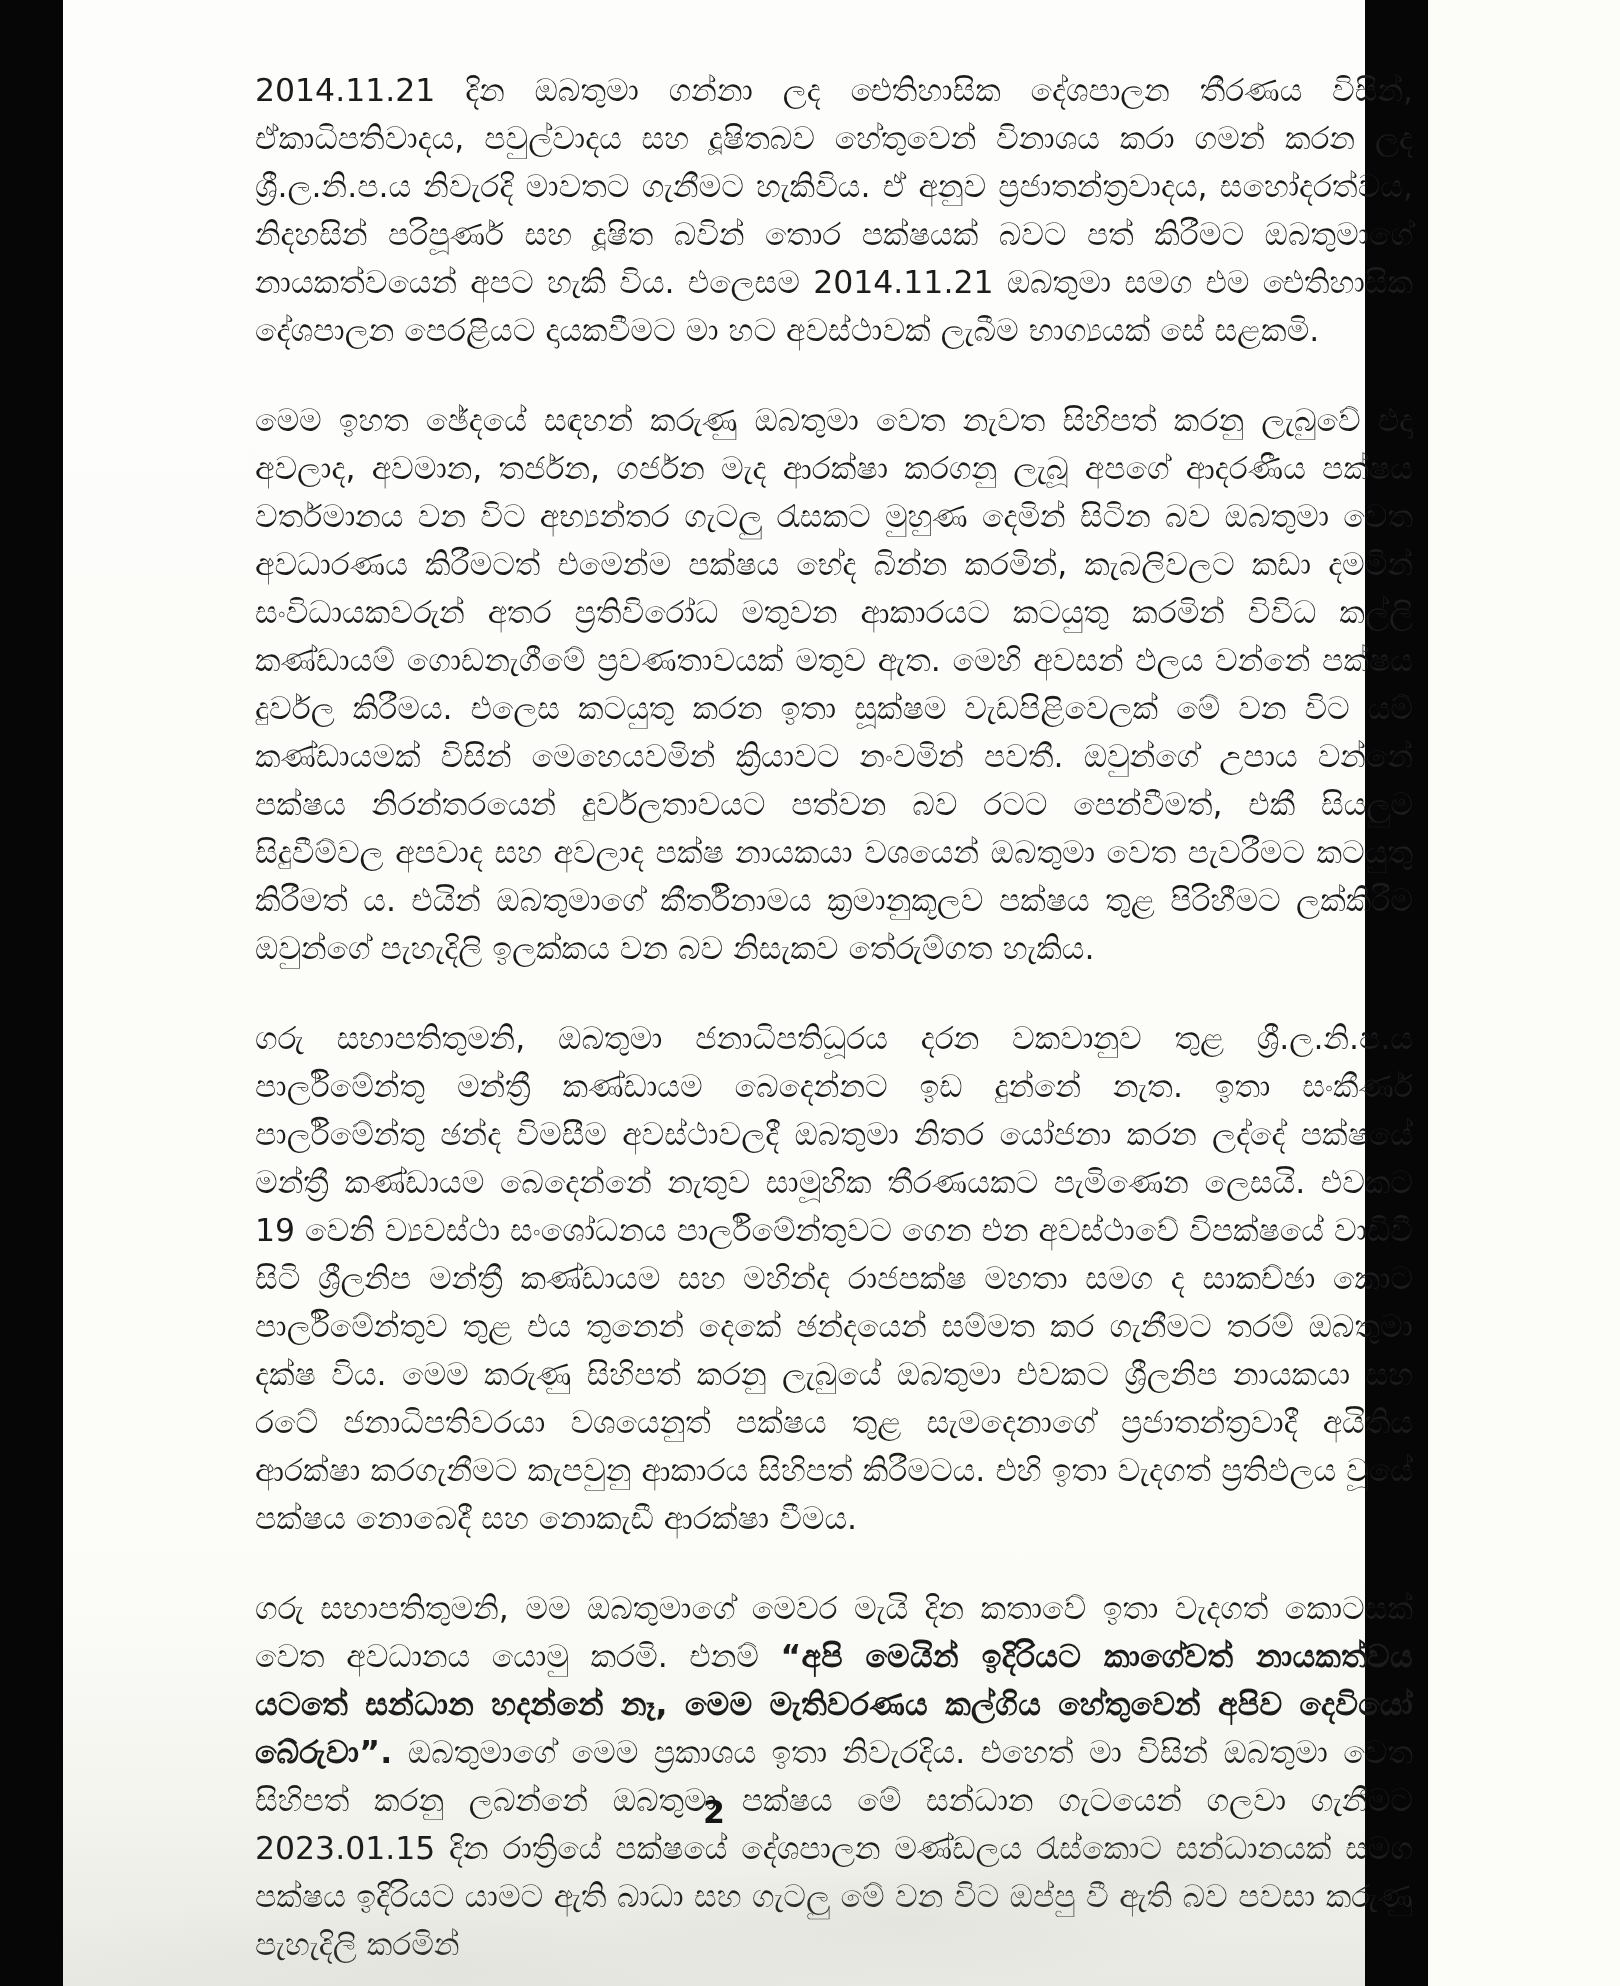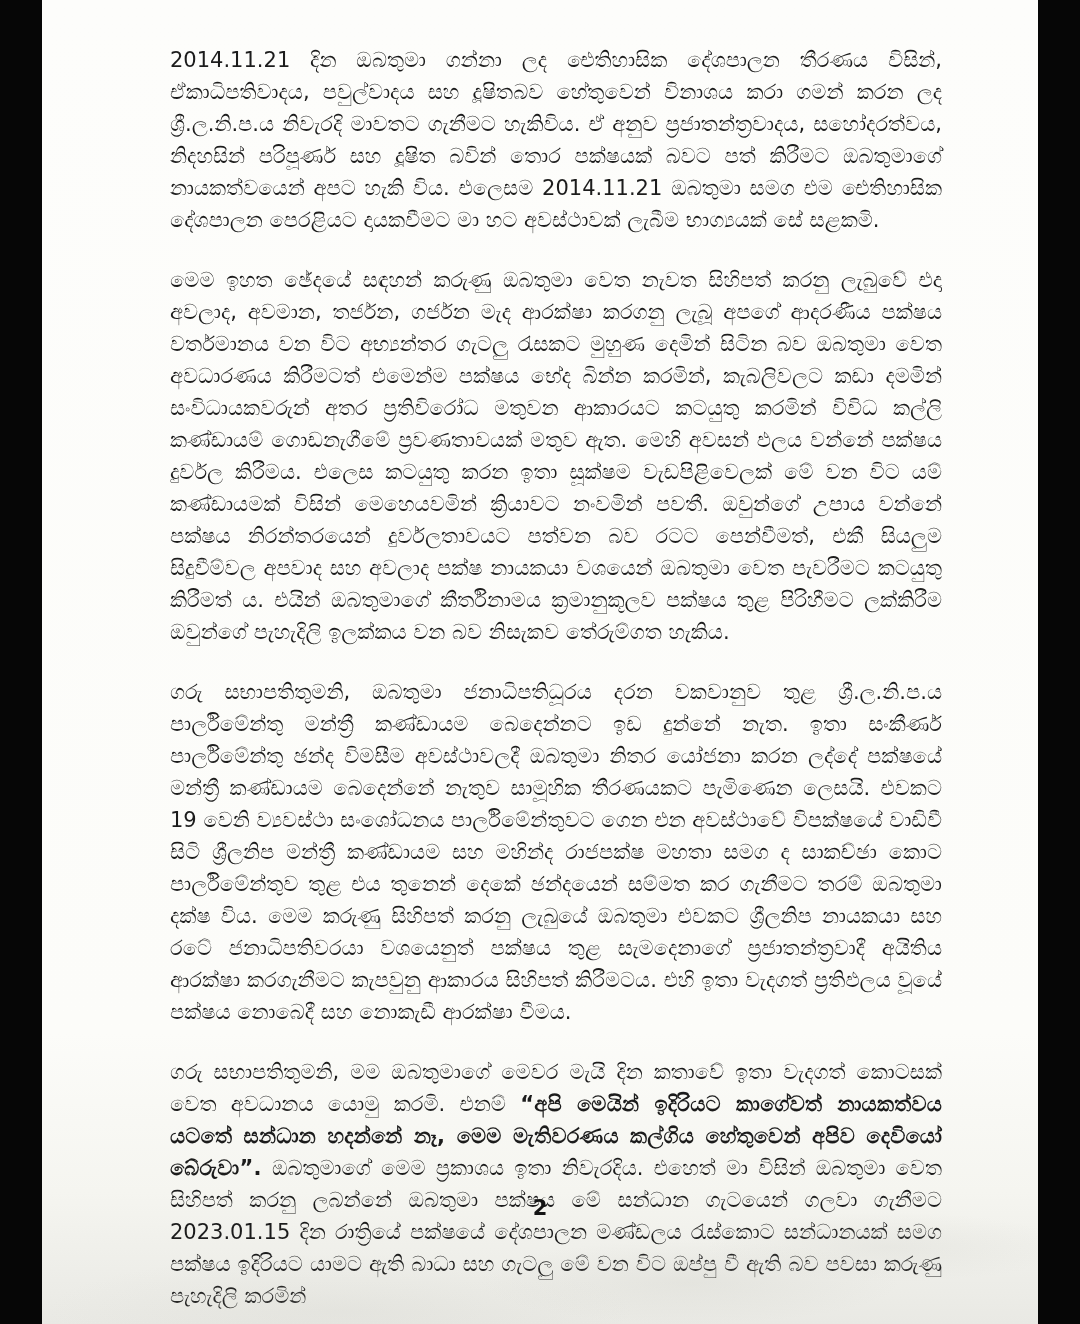--- a/index.html
+++ b/index.html
@@ -10,21 +10,21 @@
   }
   * { margin: 0; padding: 0; box-sizing: border-box; }
   html, body {
     width: 1080px; height: 1324px;
     background: var(--paper);
     font-family: "DejaVu Sans", "Liberation Sans", sans-serif;
     overflow: hidden;
   }
   .scan-wrap {
     position: relative;
-    width: 1080px; height: 1324px;
+    width: 952px; height: 1324px;
     background: var(--paper);
   }
   .edge-bar {
     position: absolute; top: 0; height: 100%;
     background: var(--edge);
   }
   .edge-left  { left: 0; width: 42px; }
   .edge-right { right: 0; width: 42px; }
   .page {
     position: absolute;

